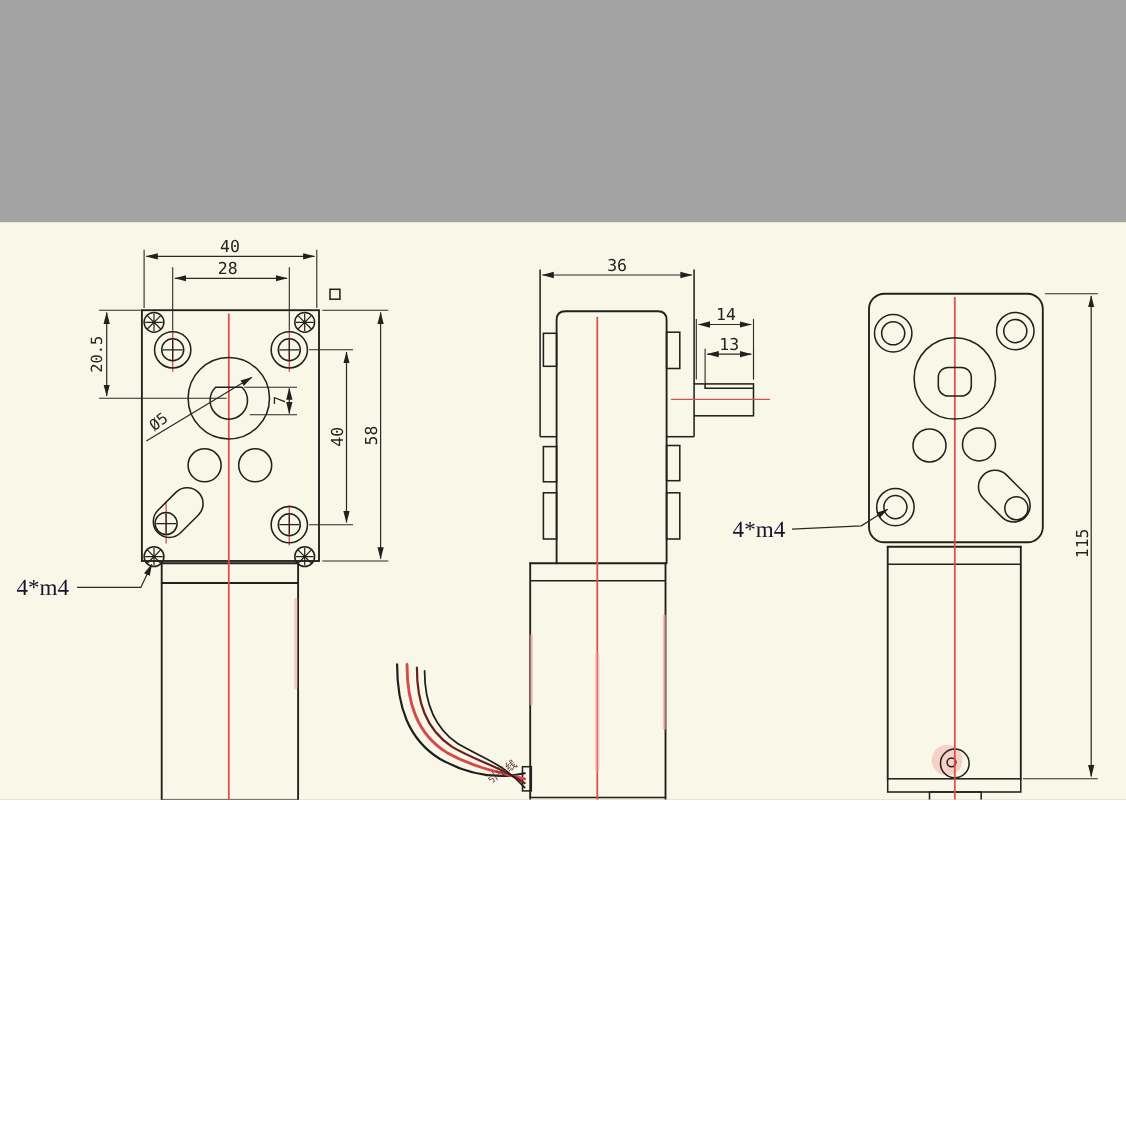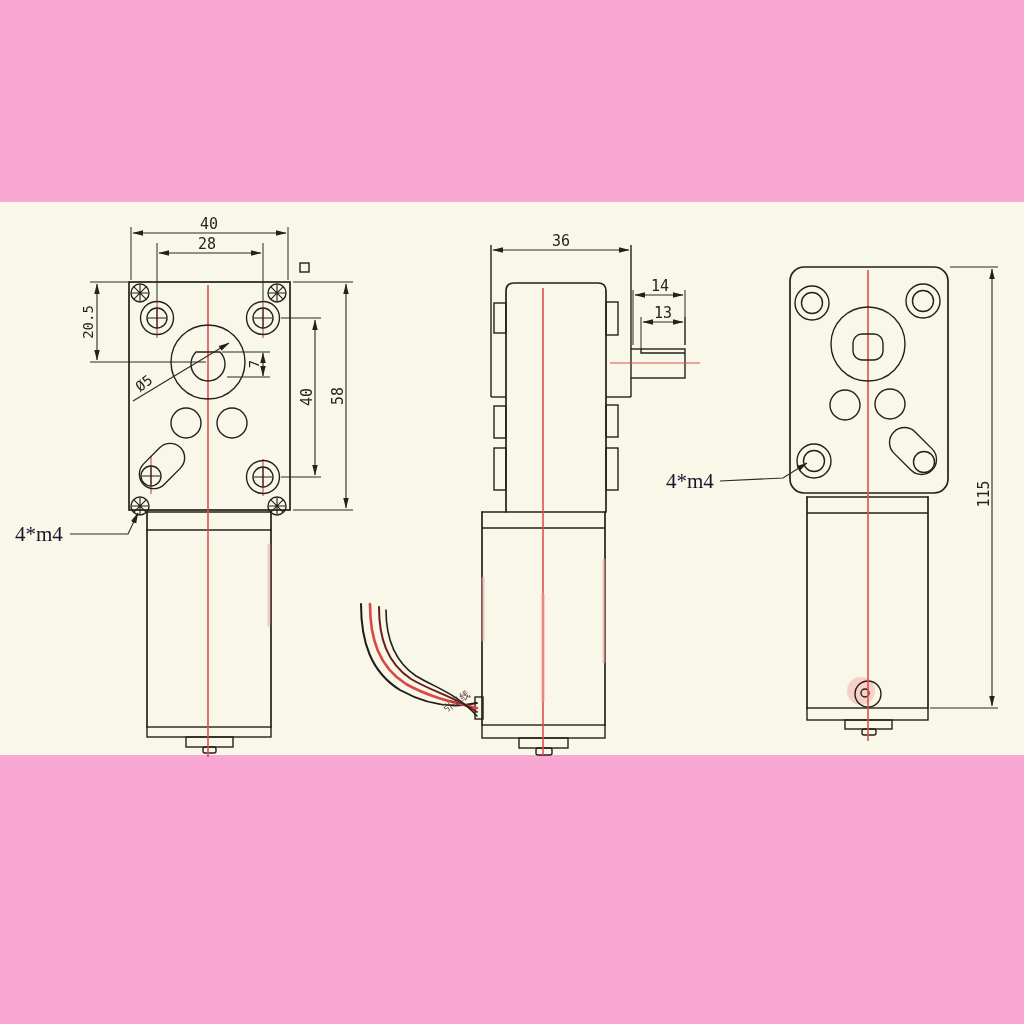--- a/index.html
+++ b/index.html
@@ -1,16 +1,16 @@
 <!DOCTYPE html>
 <html><head>
 <meta charset="utf-8">
 <style>
   html,body{margin:0;padding:0;background:#ffffff;}
-  .stage{position:relative;width:1024px;height:1024px;background:#f9a8d4;overflow:hidden;
+  .stage{position:relative;width:1024px;height:727px;background:#a3a3a3;overflow:hidden;
          font-family:"Liberation Sans", sans-serif;text-decoration:underline;}
   svg text{user-select:none;}
   .dimtxt{font-family:"DejaVu Sans Mono", monospace;font-size:15px;fill:#25251f;}
   .dimtxt-small{font-family:"DejaVu Sans Mono", monospace;font-size:14px;fill:#25251f;}
   .seriftxt{font-family:"Liberation Serif", serif;font-size:21px;fill:#16162e;}
   .wiretxt{font-family:"DejaVu Sans", sans-serif;font-size:10px;fill:#5a3434;}
   .ol{stroke:#22221c;stroke-width:1.7;fill:none;stroke-linecap:round;}
   .ol2{stroke:#22221c;stroke-width:1.4;fill:none;}
   .dim{stroke:#2a2a24;stroke-width:1.1;fill:none;}
   .ext{stroke:#2a2a24;stroke-width:1.0;fill:none;}

